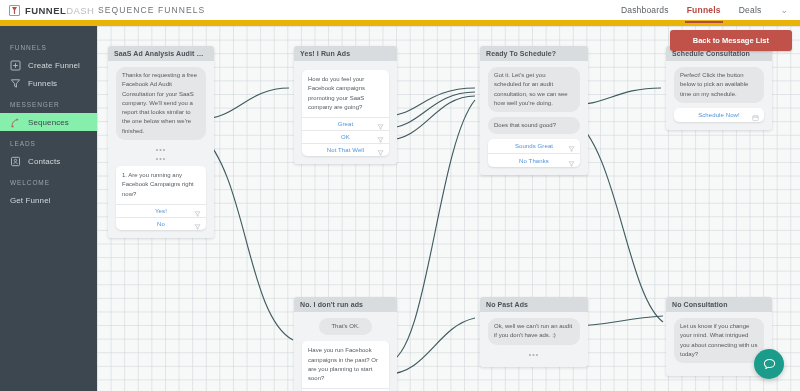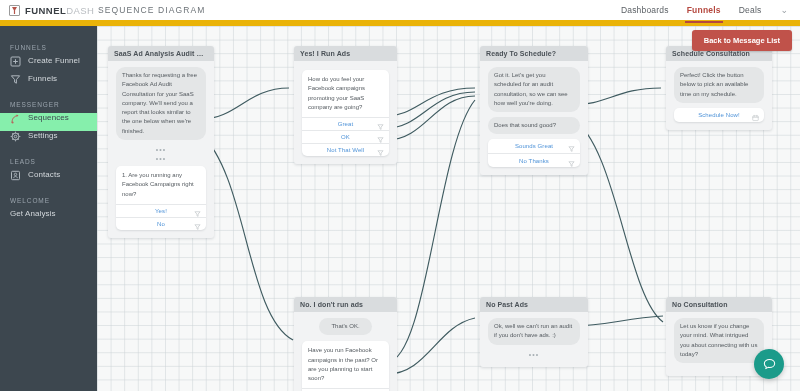--- a/index.html
+++ b/index.html
@@ -60,21 +60,21 @@
   .sidebar {
     position: absolute; left: 0; top: 26px; width: 97px; height: 365px;
     background: #3d474f; z-index: 30; padding-top: 9px;
     font-size: 8px;
   }
   .side-section {
     color: #9aa4ad; font-size: 6.5px; letter-spacing: .9px;
     padding: 9px 0 5px 10px; text-transform: uppercase;
   }
   .side-item {
-    display: flex; height: 18px;
+    display: flex; align-items: center; height: 18px;
     padding-left: 10px; color: #d3d8dc; font-size: 8px; cursor: pointer;
     position: relative;
   }
   .side-item.active { background: #86efac; color: #3d474f; font-weight: normal; }
   .side-ico {
     width: 11px; height: 11px; margin-right: 7px; flex: none;
     display: flex; align-items: center; justify-content: center;
   }
   .side-ico svg { display: block; }
   .side-item.plain { padding-left: 10px; }
@@ -133,21 +133,21 @@
   .qbtn-ico {
     position: absolute; right: 5px; top: 50%; transform: translateY(-50%);
     width: 7px; height: 7px; opacity: .55;
   }
   .qcard.solo .qbtn { border-top: none; height: 14px; }
 
   
   .back-btn {
     position: absolute; right: 8px; top: 30px; z-index: 60;
     background: #c0524a; color: #ffffff; font-size: 7.5px; font-weight: bold;
-    padding: 6px 12px; border-radius: 3px; cursor: pointer;
+    padding: 6px 23px; border-radius: 3px; cursor: pointer;
     box-shadow: 0 1px 2px rgba(0,0,0,.18); white-space: nowrap;
   }
 
   
   .chat-widget {
     position: absolute; right: 16px; bottom: 12px; width: 30px; height: 30px;
     border-radius: 50%; background: #1b9b8a; z-index: 60; cursor: pointer;
     display: flex; align-items: center; justify-content: center;
     box-shadow: 0 2px 5px rgba(0,0,0,.2);
   }
@@ -155,21 +155,21 @@
 </head>
 <body>
 
 <div id="app">
 
   <div class="topbar">
     <div class="logo-wrap">
       <span class="logo-mark"></span>
       <span class="logo-text"><span class="b">FUNNEL</span><span class="l">DASH</span></span>
     </div>
-    <div class="breadcrumb">SEQUENCE DIAGRAM</div>
+    <div class="breadcrumb">SEQUENCE FUNNELS</div>
 
     <div class="topnav">
       <div class="topnav-item">Dashboards</div>
       <div class="topnav-item active">Funnels</div>
       <div class="topnav-item">Deals</div>
       <div class="topnav-caret">⌄</div>
     </div>
   </div>
 
   <div class="back-btn">Back to Message List</div>
@@ -199,46 +199,36 @@
     <div class="side-item active">
       <span class="side-ico">
         <svg width="11" height="11" viewBox="0 0 11 11">
             <path d="M2 9.4c0-2.6.9-4.2 2.2-5.3 1-.9 2.1-1.3 3-1.5" fill="none" stroke="#b5655c" stroke-width="1" stroke-linecap="round"></path>
             <path d="M6.6 1.4l1.9 1.2-1.9 1.3z" fill="#b5655c"></path>
             <circle cx="2.6" cy="9.4" r="1" fill="#b5655c"></circle>
           </svg>
       </span>
       <span class="side-label">Sequences</span>
     </div>
-    <div class="side-item">
-      <span class="side-ico">
-        <svg width="11" height="11" viewBox="0 0 11 11">
-            <circle cx="5.5" cy="5.5" r="3.5" fill="none" stroke="#aeb6bd" stroke-width="1"></circle>
-            <circle cx="5.5" cy="5.5" r="1.3" fill="none" stroke="#aeb6bd" stroke-width="1"></circle>
-            <path d="M5.5 1v1.2M5.5 8.8V10M1 5.5h1.2M8.8 5.5H10M2.4 2.4l.9.9M7.7 7.7l.9.9M8.6 2.4l-.9.9M3.3 7.7l-.9.9" stroke="#aeb6bd" stroke-width=".8" stroke-linecap="round"></path>
-          </svg>
-      </span>
-      <span class="side-label">Settings</span>
-    </div>
 
     <div class="side-section">LEADS</div>
     <div class="side-item">
       <span class="side-ico">
         <svg width="11" height="11" viewBox="0 0 11 11">
             <rect x="1.5" y="1.3" width="8" height="8.4" rx="1" fill="none" stroke="#aeb6bd" stroke-width="1"></rect>
             <circle cx="5.5" cy="4.4" r="1.2" fill="none" stroke="#aeb6bd" stroke-width=".9"></circle>
             <path d="M3.6 8.1c.3-1.1 1-1.7 1.9-1.7s1.6.6 1.9 1.7" fill="none" stroke="#aeb6bd" stroke-width=".9"></path>
           </svg>
       </span>
       <span class="side-label">Contacts</span>
     </div>
 
     <div class="side-section">WELCOME</div>
     <div class="side-item plain">
-      <span class="side-label">Get Analysis</span>
+      <span class="side-label">Get Funnel</span>
     </div>
   </div>
 
   <div class="canvas">
 
     <svg class="wires" viewBox="0 0 703 365" preserveAspectRatio="none">
       <g fill="none" stroke="#3f5b60" stroke-width="1.15">
 
         <path d="M104 93 C 140 93, 150 62, 192 62"></path>
 

